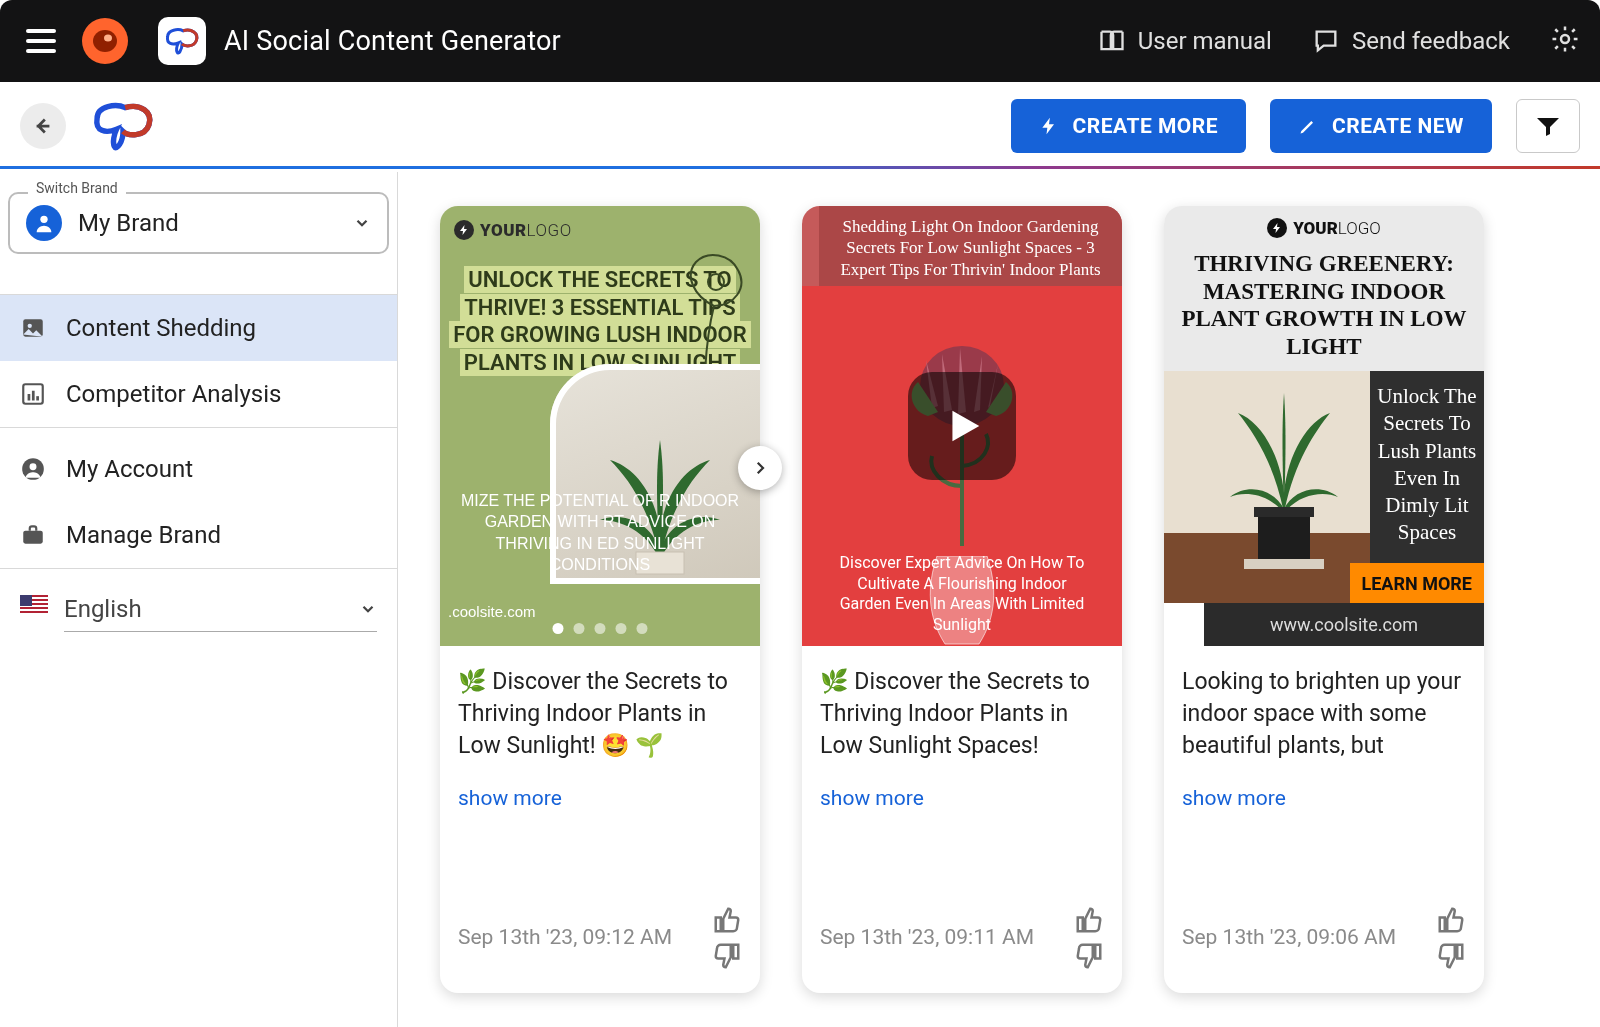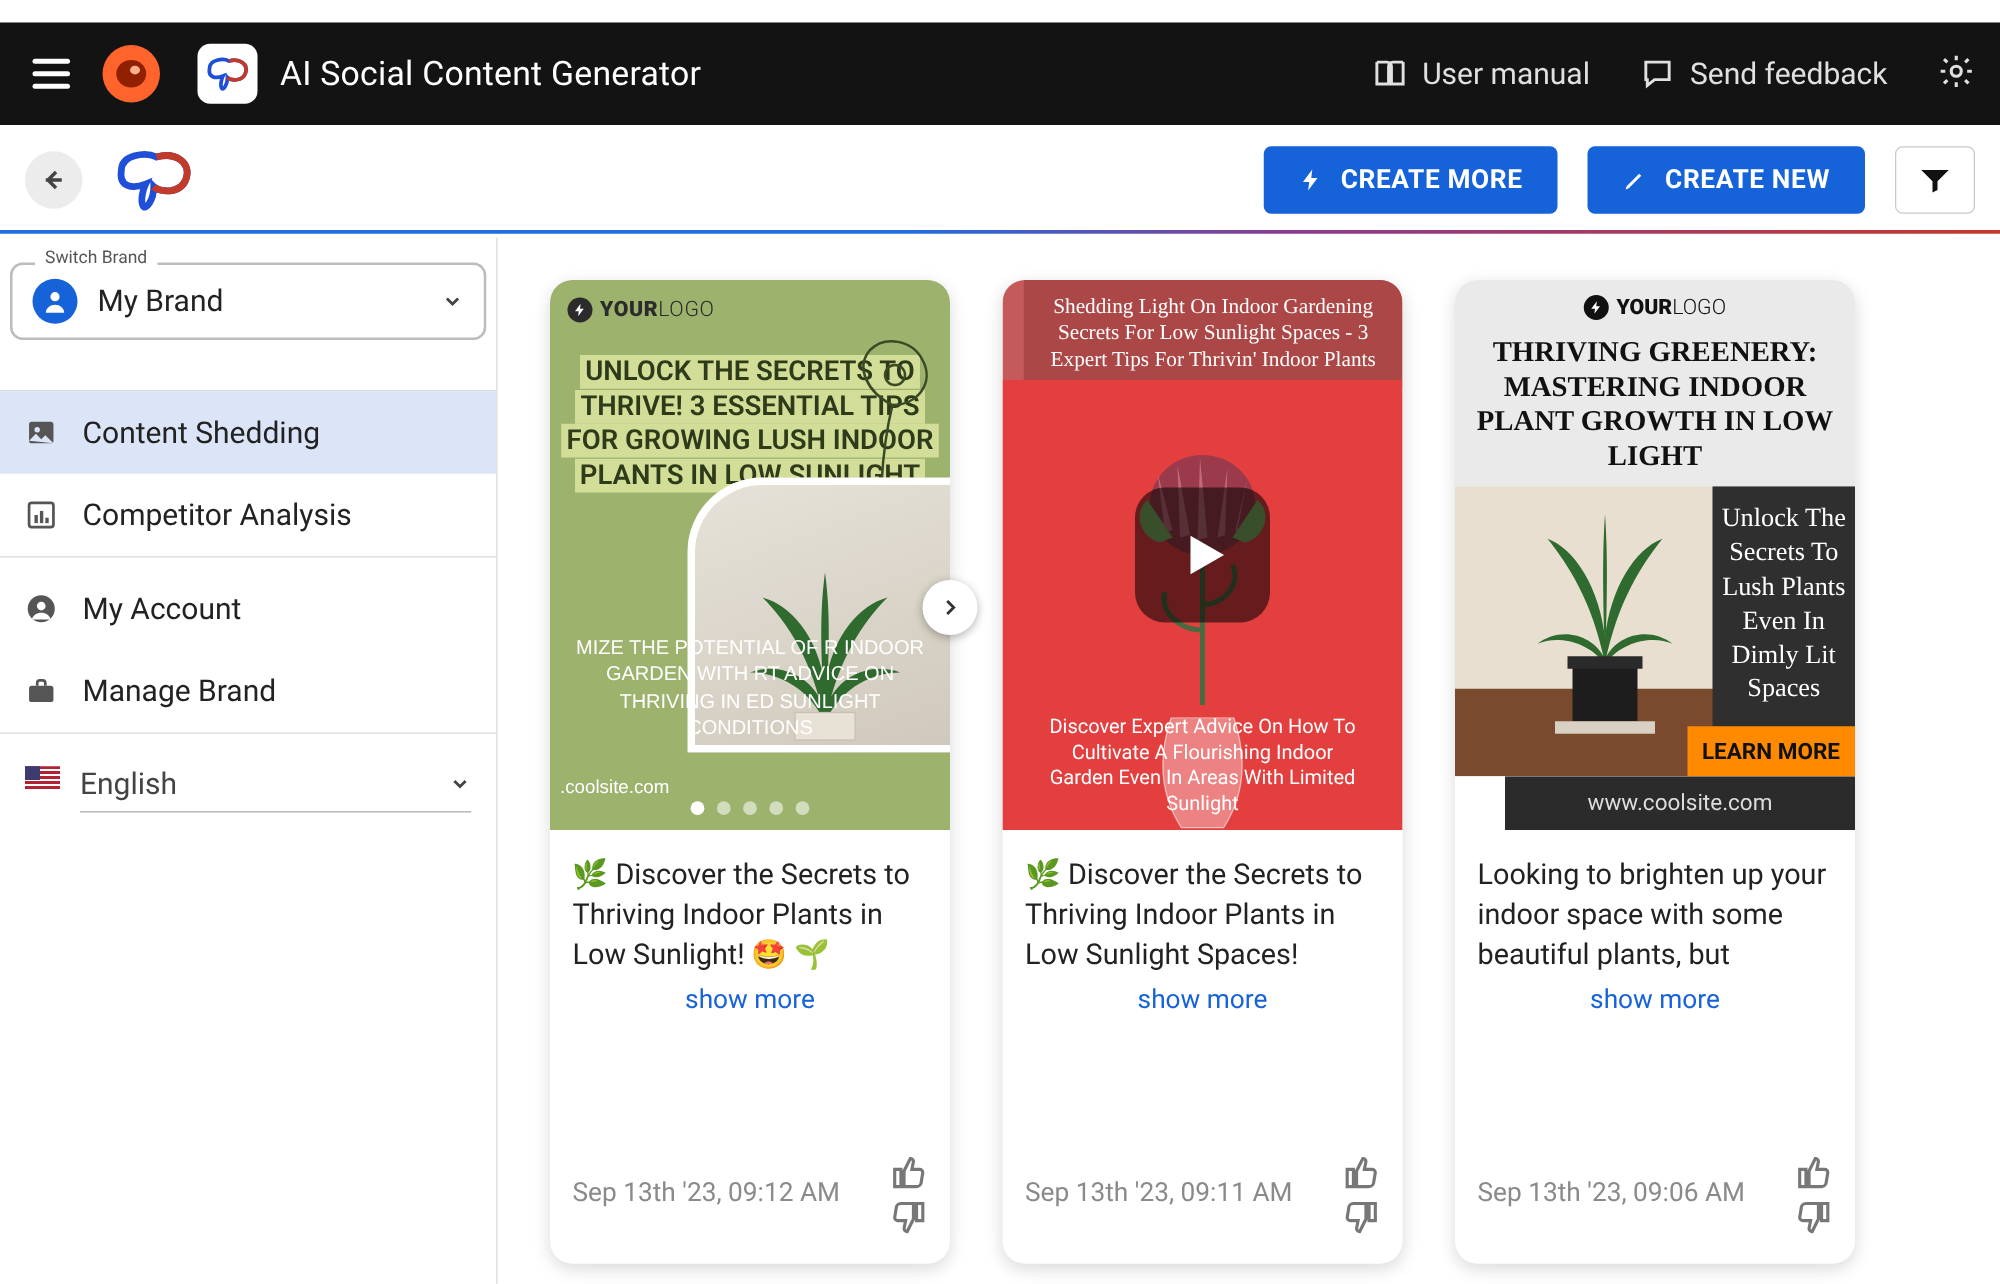--- a/index.html
+++ b/index.html
@@ -1,19 +1,19 @@
 <!DOCTYPE html>
 <html><head>
 <meta charset="utf-8">
 <style>
 * { box-sizing: border-box; margin: 0; padding: 0; font-family: -apple-system, BlinkMacSystemFont, "Segoe UI", Roboto, Helvetica, Arial, sans-serif; }
 body { width: 1600px; height: 1027px; background: #fff; overflow: hidden; border-radius: 12px; }
 
 
-.topbar { height: 82px; background: #131314; display: flex; align-items: center; color: #e8e8e8; padding: 0 20px; margin-top: 18px; }
+.topbar { height: 82px; background: #131314; display: flex; align-items: center; color: #e8e8e8; padding: 0 20px; }
 .hamburger { width: 30px; height: 24px; display: flex; flex-direction: column; justify-content: space-between; margin: 0 24px 0 6px; cursor:pointer; }
 .hamburger span { display:block; height: 4px; background: #fff; border-radius: 2px; }
 .fireball { width: 50px; height: 50px; border-radius: 50%; display:flex; align-items:center; justify-content:center; margin-right: 28px; }
 .fireball svg { display:block; }
 .appicon { width: 48px; height: 48px; border-radius: 10px; background: #fff; display:flex; align-items:center; justify-content:center; margin-right: 18px; }
 .appicon svg { width: 36px; height: 36px; }
 .apptitle { font-size: 27px; font-weight: 400; color: #fff; letter-spacing: .2px; }
 .topbar-spacer { flex: 1; }
 .topbar-link { display:flex; align-items:center; gap: 12px; font-size: 24px; color: #e0e0e0; margin-right: 40px; cursor:pointer; }
 .topbar-link svg { width: 28px; height: 28px; stroke:#e0e0e0; fill:none; }
@@ -56,21 +56,21 @@
 .lang .sel { flex:1; display:flex; align-items:center; justify-content:space-between; border-bottom:1px solid #aaa; padding-bottom:8px; }
 .lang .sel span { font-size:24px; color:#444; }
 
 .content { flex:1; padding: 34px 42px; display:flex; gap:42px; overflow:hidden; }
 
 
 .card { width:320px; border-radius:18px; box-shadow: 0 4px 14px rgba(0,0,0,.15); background:#fff; overflow:hidden; display:flex; flex-direction:column; position:relative; }
 .card-img { height:440px; position:relative; overflow:hidden; }
 .card-body { padding: 20px 18px 8px 18px; display:flex; flex-direction:column; flex:1; }
 .caption { font-size:23px; line-height:1.4; color:#222; min-height: 100px; }
-.showmore { text-align:center; color:#1662d8; font-size:21px; margin-top:4px; cursor:pointer; }
+.showmore { text-align:left; color:#1662d8; font-size:21px; margin-top:20px; cursor:pointer; }
 .card-foot { display:flex; align-items:center; padding: 14px 18px 22px 18px; justify-content:space-between; }
 .ts { font-size:21px; color:#8a8a8a; line-height:1.3; }
 .thumbs { display:flex; flex-direction:column; gap:6px; }
 .thumbs svg { width:30px; height:30px; fill:none; stroke:#777; stroke-width:2; cursor:pointer; }
 
 .carousel-next { position:absolute; right:-22px; top:240px; width:44px; height:44px; border-radius:50%; background:#fff; display:flex; align-items:center; justify-content:center; box-shadow:0 2px 8px rgba(0,0,0,.3); cursor:pointer; z-index:5; }
 .carousel-next svg { width:18px; height:18px; stroke:#333; fill:none; }
 
 .dots { position:absolute; bottom:12px; left:50%; transform:translateX(-50%); display:flex; gap:10px; }
 .dot { width:11px; height:11px; border-radius:50%; background:rgba(255,255,255,.55); }

